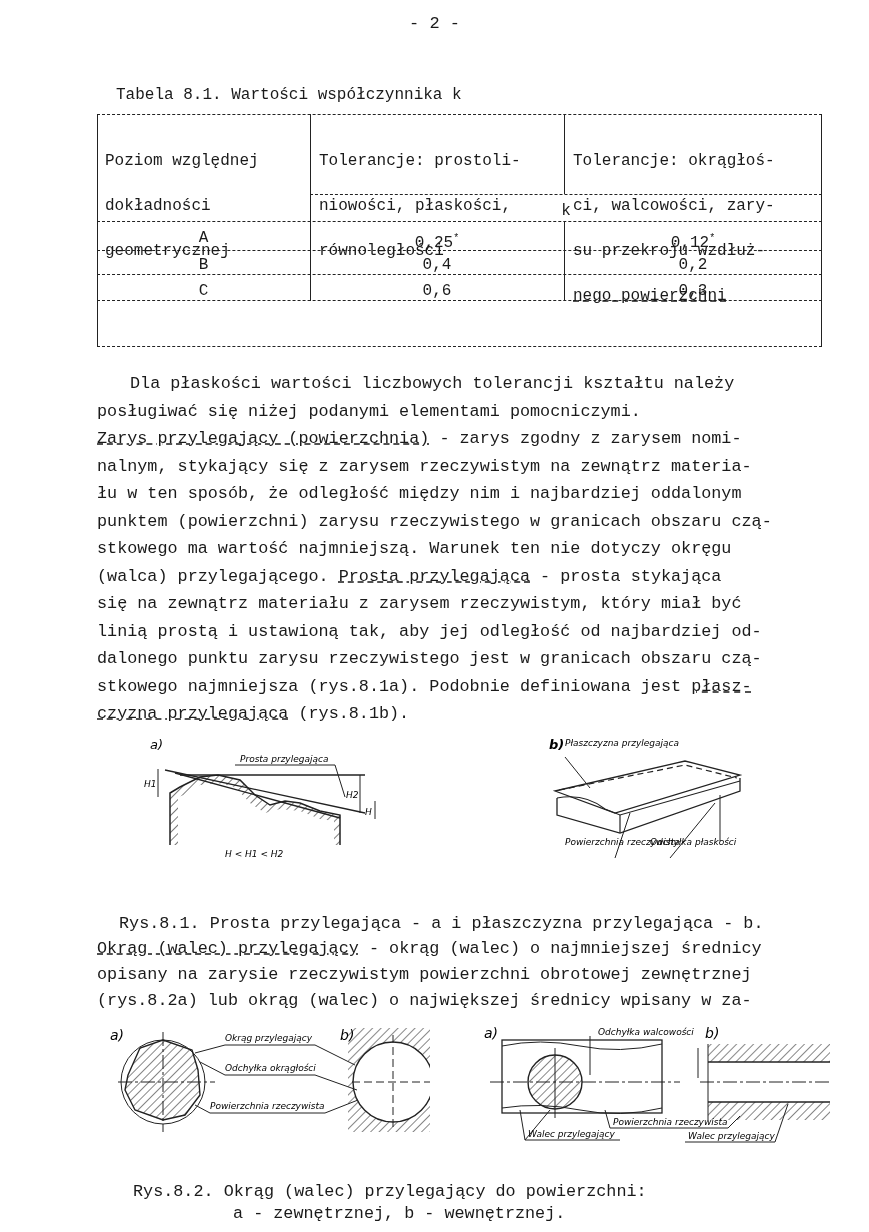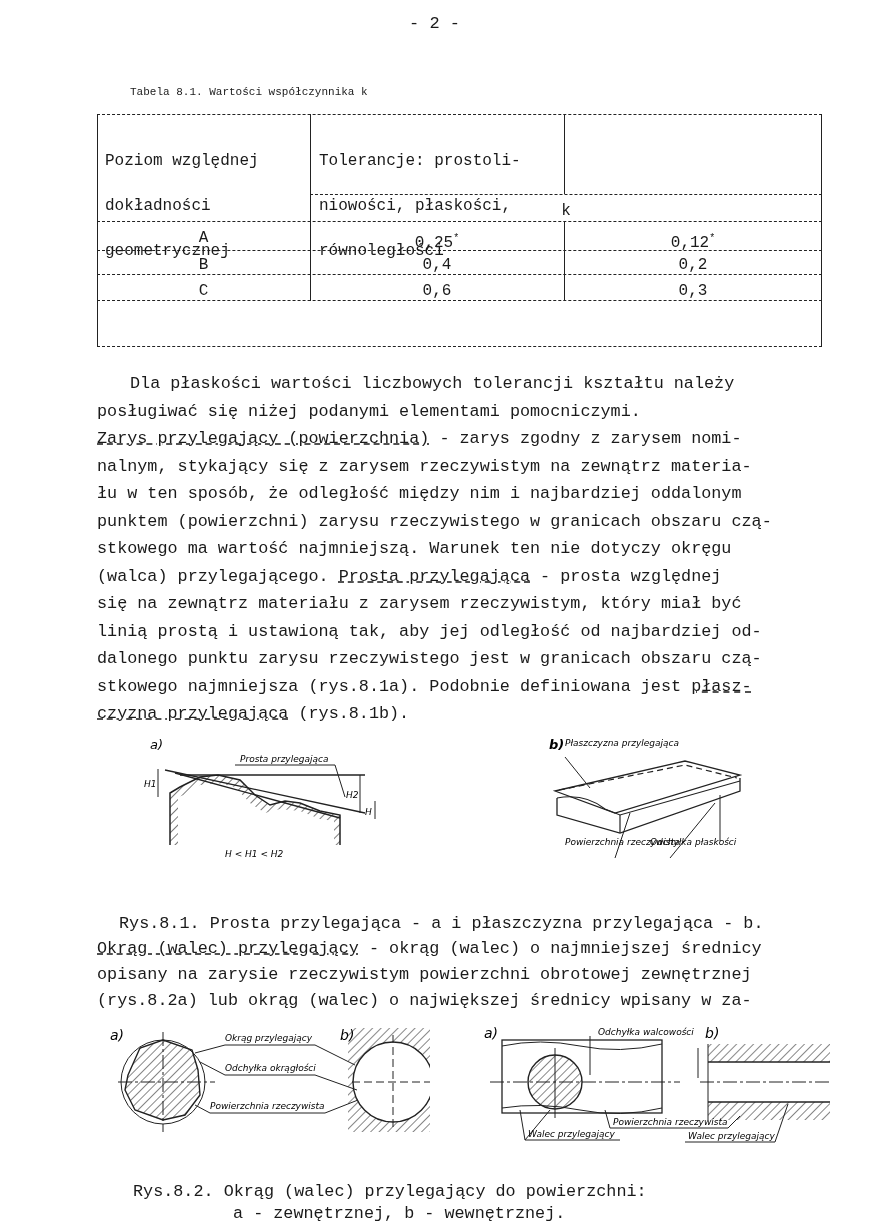--- a/index.html
+++ b/index.html
@@ -3,21 +3,21 @@
 <meta charset="utf-8">
 <style>
   html, body { margin: 0; padding: 0; background: #ffffff; }
   body {
     width: 869px; height: 1232px; position: relative; overflow: hidden;
     font-family: "Liberation Mono", "DejaVu Sans Mono", monospace;
     color: #1a1a1a;
   }
   .abs { position: absolute; }
   .pageno { left: 0; width: 869px; top: 14px; text-align: center; font-size: 17px; }
-  .tcap { left: 130px; top: 86px; font-size: 11px; }
+  .tcap { left: 116px; top: 86px; font-size: 16px; }
 
   
   .tbl { left: 97px; top: 114px; width: 827px; height: 233px; }
   .tbl .b { position: absolute; }
   .hd { border-top: 1.5px dashed #222; height: 0; }
   .vd { border-left: 1.5px solid #222; width: 0; }
   .cell { position: absolute; font-size: 16px; line-height: 15px; white-space: pre; }
   .ctr { text-align: center; }
   .ul { text-decoration: underline; text-decoration-style: dashed; }
   sup { font-size: 10px; }
@@ -58,20 +58,26 @@
   <div class="cell" style="left:8px;top:10px">
     <div>Poziom względnej</div>
     <div>dokładności</div>
     <div>geometrycznej</div>
   </div>
   <div class="cell" style="left:222px;top:10px">
     <div>Tolerancje: prostoli-</div>
     <div>niowości, płaskości,</div>
     <div>równoległości</div>
   </div>
+  <div class="cell" style="left:476px;top:10px">
+    <div>Tolerancje: okrągłoś-</div>
+    <div>ci, walcowości, zary-</div>
+    <div>su przekroju wzdłuż-</div>
+    <div class="ul">nego powierzchni</div>
+  </div>
   <div class="cell ctr" style="left:213px;width:512px;top:90px">k</div>
 
   <div class="cell ctr" style="left:0;width:213px;top:117px">A</div>
   <div class="cell ctr" style="left:213px;width:254px;top:117px"><span>0,25</span><sup>*</sup></div>
   <div class="cell ctr" style="left:467px;width:258px;top:117px"><span>0,12</span><sup>*</sup></div>
 
   <div class="cell ctr" style="left:0;width:213px;top:144px">B</div>
   <div class="cell ctr" style="left:213px;width:254px;top:144px">0,4</div>
   <div class="cell ctr" style="left:467px;width:258px;top:144px">0,2</div>
 
@@ -82,21 +88,21 @@
 </div>
 
 <div class="abs p" style="top:370px">Dla płaskości wartości liczbowych tolerancji kształtu należy</div>
 <div class="abs p2" style="top:398px">posługiwać się niżej podanymi elementami pomocniczymi.</div>
 
 <div class="abs p2" style="top:425px"><span class="dul">Zarys przylegający (powierzchnia)</span><span> - zarys zgodny z zarysem nomi-</span></div>
 <div class="abs p2" style="top:453px">nalnym, stykający się z zarysem rzeczywistym na zewnątrz materia-</div>
 <div class="abs p2" style="top:480px">łu w ten sposób, że odległość między nim i najbardziej oddalonym</div>
 <div class="abs p2" style="top:508px">punktem (powierzchni) zarysu rzeczywistego w granicach obszaru czą-</div>
 <div class="abs p2" style="top:535px">stkowego ma wartość najmniejszą. Warunek ten nie dotyczy okręgu</div>
-<div class="abs p2" style="top:563px"><span>(walca) przylegającego. </span><span class="dul">Prosta przylegająca</span><span> - prosta względnej</span></div>
+<div class="abs p2" style="top:563px"><span>(walca) przylegającego. </span><span class="dul">Prosta przylegająca</span><span> - prosta stykająca</span></div>
 <div class="abs p2" style="top:590px">się na zewnątrz materiału z zarysem rzeczywistym, który miał być</div>
 <div class="abs p2" style="top:618px">linią prostą i ustawioną tak, aby jej odległość od najbardziej od-</div>
 <div class="abs p2" style="top:645px">dalonego punktu zarysu rzeczywistego jest w granicach obszaru czą-</div>
 <div class="abs p2" style="top:673px"><span>stkowego najmniejsza (rys.8.1a). Podobnie definiowana jest </span><span class="dul">płasz-</span></div>
 <div class="abs p2" style="top:700px"><span class="dul">czyzna przylegająca</span><span> (rys.8.1b).</span></div>
 
 <div class="fig" style="left:140px;top:735px">
   <svg width="240" height="125" viewBox="0 0 240 125">
     <defs>
       <pattern id="hatch" width="6" height="6" patternUnits="userSpaceOnUse" patternTransform="rotate(45)">

